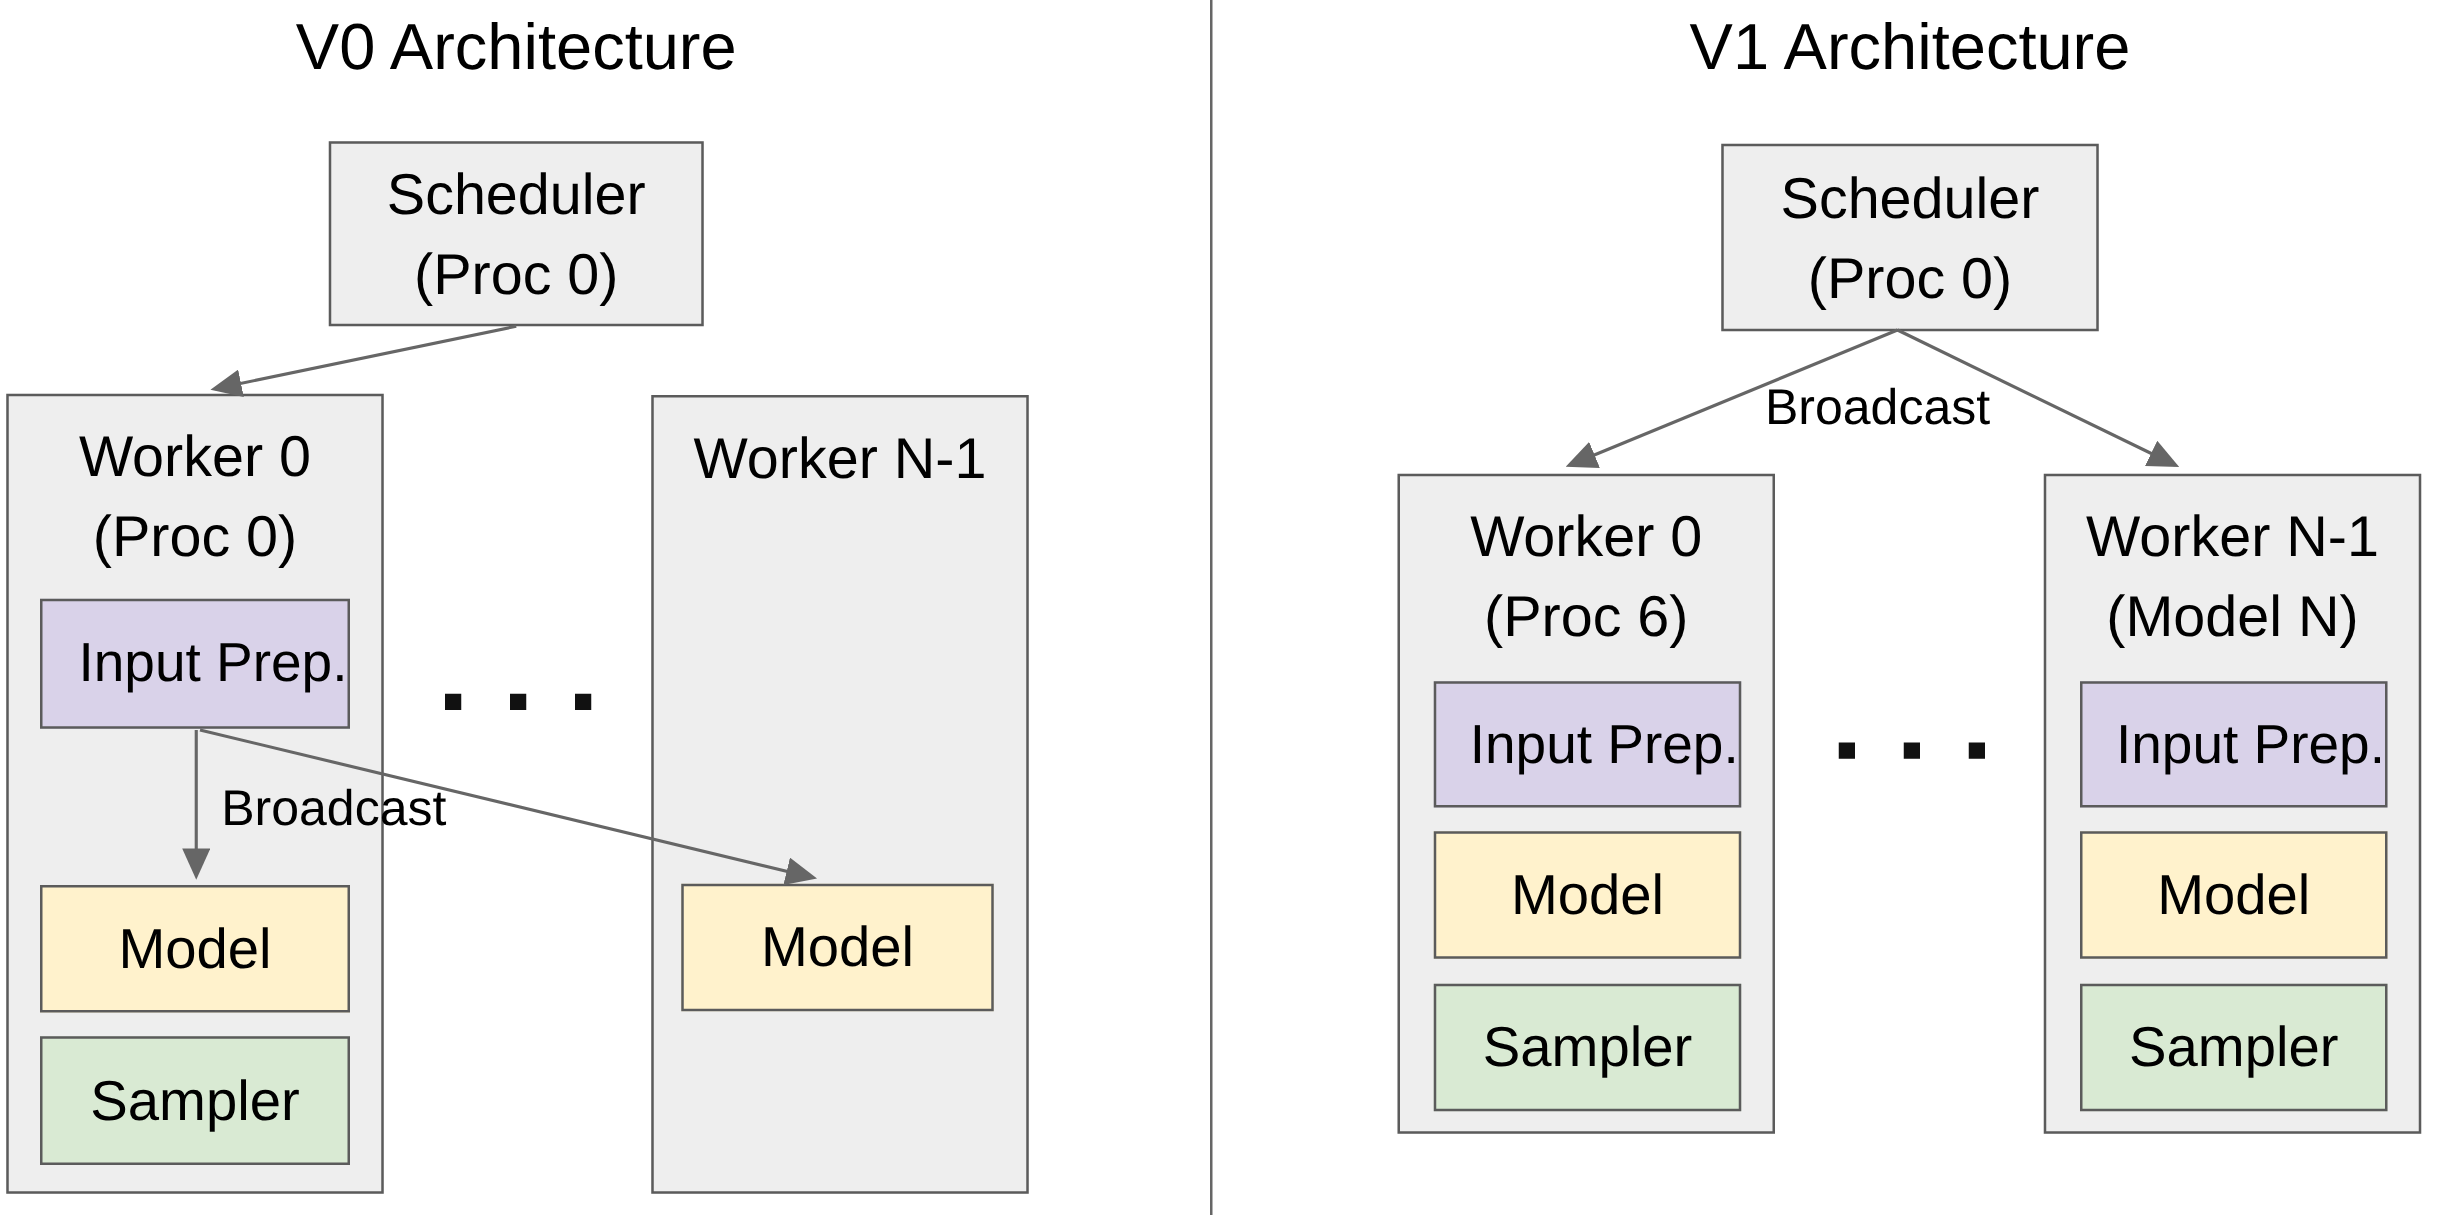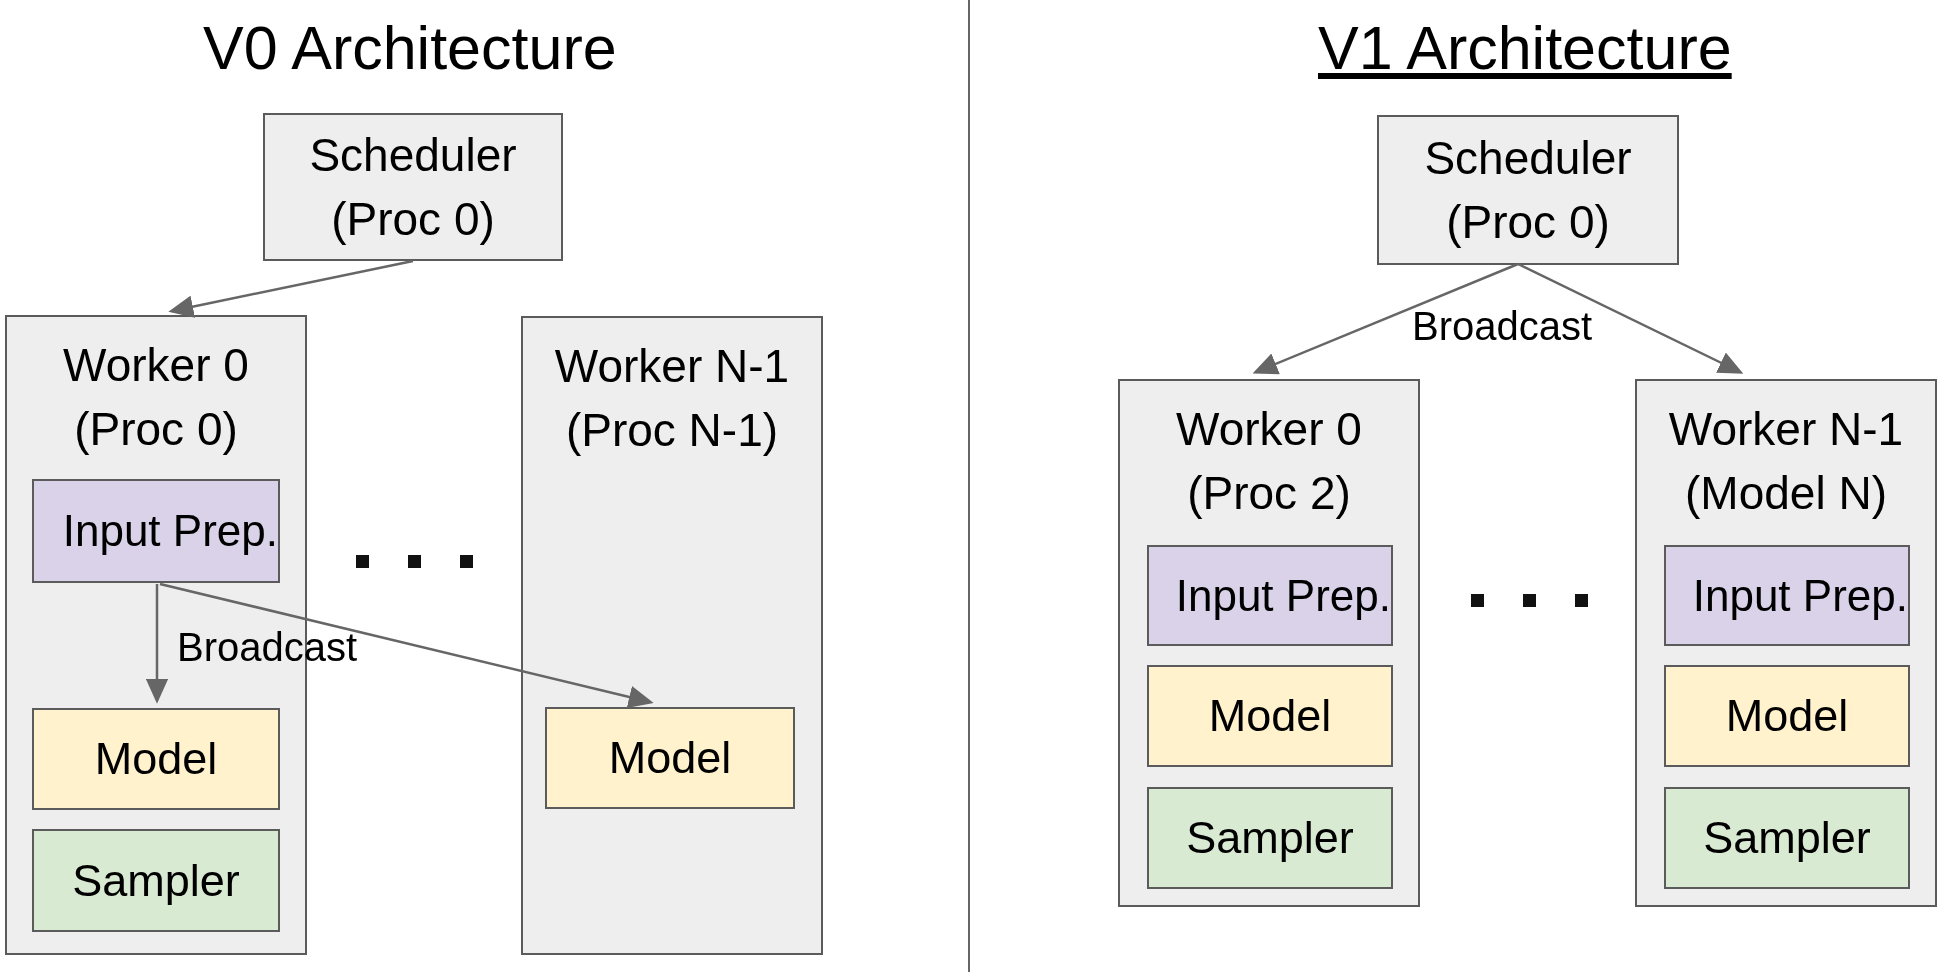--- a/index.html
+++ b/index.html
@@ -6,22 +6,22 @@
     --box-fill:#eeeeee; --box-border:#5b5b5b; --input-prep-fill:#d9d2e9;
     --model-fill:#fff2cc; --sampler-fill:#d9ead3; --arrow:#666666;
     --divider:#666666; --text:#000000;
   }
   html,body{margin:0;padding:0;background:#ffffff;}
   #canvas{
     position:relative;width:1954px;height:972px;overflow:hidden;
     font-family:"Liberation Sans","DejaVu Sans",sans-serif;color:var(--text);
   }
   .title{
-    position:absolute;top:16px;width:420px;text-align:left;
-    font-size:61px;line-height:64px;white-space:nowrap;
+    position:absolute;top:6px;width:420px;text-align:center;
+    font-size:52px;line-height:64px;white-space:nowrap;
   }
   .box{
     position:absolute;box-sizing:border-box;background:var(--box-fill);
     border:2px solid var(--box-border);display:flex;flex-direction:column;
     align-items:center;justify-content:center;text-align:center;
     font-size:46px;line-height:64px;
   }
   .worker{justify-content:flex-start;padding-top:16px;}
   .inner{
     position:absolute;box-sizing:border-box;border:2px solid var(--box-border);
@@ -57,21 +57,20 @@
     <div>(Proc 0)</div>
   </div>
 
   <div class="box worker" style="left:5px;top:315px;width:302px;height:640px;">
     <div>Worker 0</div>
     <div>(Proc 0)</div>
   </div>
 
   <div class="box worker" style="left:521px;top:316px;width:302px;height:639px;">
     <div>Worker N-1</div>
-    <div>(Proc N-1)</div>
   </div>
 
   <div class="inner prep" style="left:32px;top:479px;width:248px;height:104px;">
     <span>Input Prep.</span>
   </div>
   <div class="inner model" style="left:32px;top:708px;width:248px;height:102px;">
     <span>Model</span>
   </div>
   <div class="inner sampler" style="left:32px;top:829px;width:248px;height:103px;">
     <span>Sampler</span>
@@ -83,32 +82,32 @@
   <div class="dots" style="left:356px;top:555px;">
     <span class="dot"></span>
       <span class="dot"></span>
       <span class="dot"></span>
   </div>
 
   <div class="broadcast" style="left:177px;top:622px;">Broadcast</div>
 
   <div class="divider" style="left:968px;"></div>
 
-  <div class="title" style="left:1318px;text-decoration:underline;">V1 Architecture</div>
+  <div class="title" style="left:1318px;">V1 Architecture</div>
 
   <div class="box" style="left:1377px;top:115px;width:302px;height:150px;">
     <div>Scheduler</div>
     <div>(Proc 0)</div>
   </div>
 
   <div class="broadcast" style="left:1412px;top:301px;">Broadcast</div>
 
   <div class="box worker" style="left:1118px;top:379px;width:302px;height:528px;">
     <div>Worker 0</div>
-    <div>(Proc 2)</div>
+    <div>(Proc 6)</div>
   </div>
 
   <div class="box worker" style="left:1635px;top:379px;width:302px;height:528px;">
     <div>Worker N-1</div>
     <div>(Model N)</div>
   </div>
 
   <div class="inner prep" style="left:1147px;top:545px;width:246px;height:101px;">
     <span>Input Prep.</span>
   </div>

